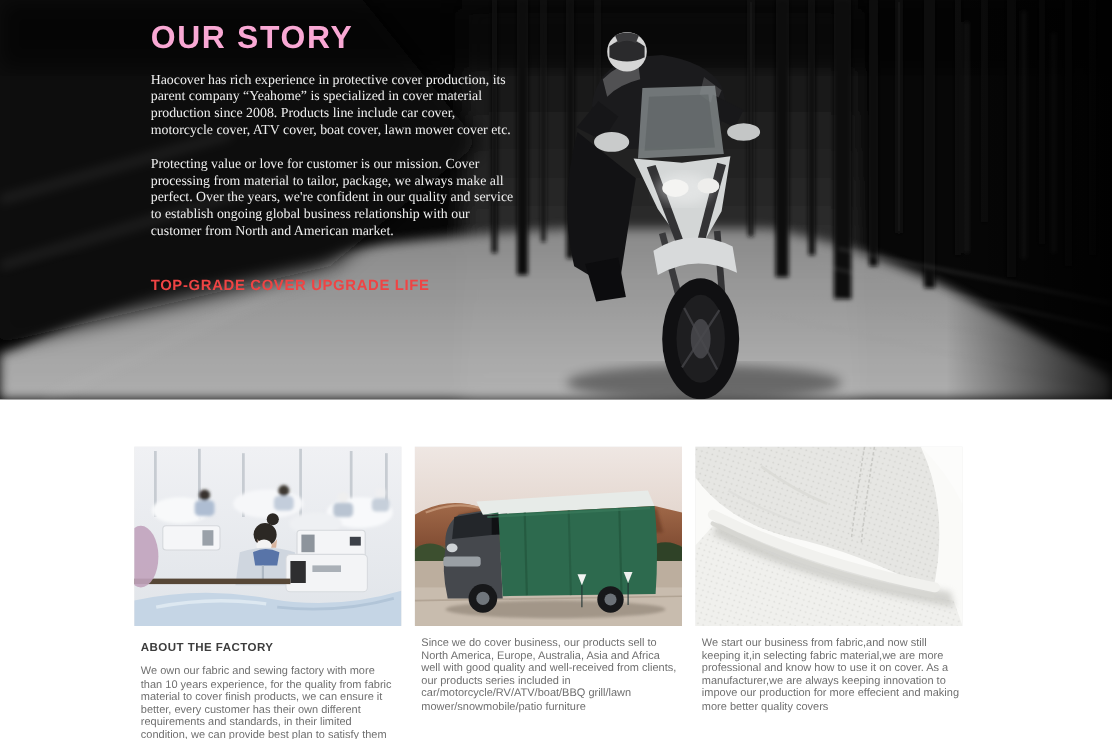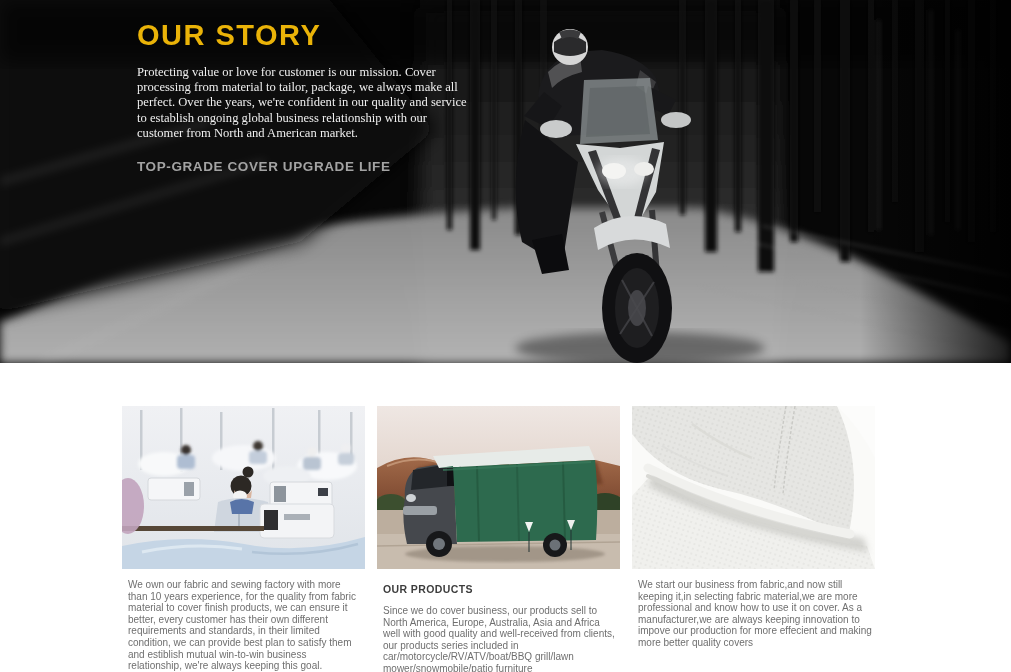--- a/index.html
+++ b/index.html
@@ -22,35 +22,35 @@
     position: absolute; left: 137px; top: 20px; width: 332px;
     color: #f3f3f3;
   }
   .hero-title {
     margin: 0 0 13px 0;
     font-family: "Liberation Sans", sans-serif;
     font-weight: 800;
     font-size: 29px;
     line-height: 1.1;
     letter-spacing: 1.5px;
-    color: #eab308;
+    color: #f9a8d4;
   }
   .hero-para {
     margin: 0 0 16px 0;
     font-family: "Liberation Serif", serif;
     font-size: 12.6px;
     line-height: 15.2px;
     color: #efefef;
   }
   .hero-tagline {
-    margin-top: 18px;
+    margin-top: 34px;
     font-weight: 700;
     font-size: 13.5px;
     letter-spacing: 0.6px;
-    color: #a3a3a3;
+    color: #ef4444;
   }
 
   
   .features {
     display: flex;
     gap: 12px;
     padding: 43px 0 0 122px;
     width: 1011px;
     height: 309px;
     background: #ffffff;
@@ -192,20 +192,21 @@
       <ellipse cx="637" cy="308" rx="35" ry="55" fill="#101012"></ellipse>
       <ellipse cx="637" cy="308" rx="22" ry="40" fill="#1e1e20"></ellipse>
       <ellipse cx="637" cy="308" rx="9" ry="18" fill="#434347"></ellipse>
       <line x1="622" y1="280" x2="652" y2="336" stroke="#4a4a4e" stroke-width="2" opacity="0.7"></line>
       <line x1="654" y1="282" x2="620" y2="334" stroke="#4a4a4e" stroke-width="2" opacity="0.7"></line>
     </g>
   </svg>
 
   <div class="hero-content">
     <h1 class="hero-title">OUR STORY</h1>
+    <p class="hero-para">Haocover has rich experience in protective cover production, its parent company “Yeahome” is specialized in cover material production since 2008. Products line include car cover, motorcycle cover, ATV cover, boat cover, lawn mower cover etc.</p>
     <p class="hero-para">Protecting value or love for customer is our mission. Cover processing from material to tailor, package, we always make all perfect. Over the years, we're confident in our quality and service to establish ongoing global business relationship with our customer from North and American market.</p>
     <div class="hero-tagline">TOP-GRADE COVER UPGRADE LIFE</div>
   </div>
 </section>
 
 <section class="features">
 
   <article class="feature">
     <div class="feature-image">
       <svg viewBox="0 0 243 163" preserveAspectRatio="none" aria-hidden="true">
@@ -269,20 +270,21 @@
         <rect x="142" y="104" width="14" height="20" fill="#2e2e30"></rect>
         <rect x="162" y="108" width="26" height="6" fill="#aab0b7"></rect>
         <rect x="0" y="120" width="142" height="5" fill="#564737"></rect>
         <ellipse cx="6" cy="100" rx="16" ry="28" fill="#c1a3bd" opacity="0.9"></ellipse>
 
         <path d="M0,163 L0,140 Q60,127 122,138 Q182,149 243,131 L243,163 Z" fill="#c5d5e5"></path>
         <path d="M20,146 Q70,136 120,143" stroke="#dde8f1" stroke-width="3" fill="none"></path>
         <path d="M130,146 Q185,152 236,138" stroke="#b2c5d8" stroke-width="2.5" fill="none"></path>
       </svg>
     </div>
+    <h3 class="feature-heading">ABOUT THE FACTORY</h3>
     <p class="feature-body">We own our fabric and sewing factory with more than 10 years experience, for the quality from fabric material to cover finish products, we can ensure it better, every customer has their own different requirements and standards, in their limited condition, we can provide best plan to satisfy them and estiblish mutual win-to-win business relationship, we're always keeping this goal.</p>
   </article>
 
   <article class="feature">
     <div class="feature-image">
       <svg viewBox="0 0 243 163" preserveAspectRatio="none" aria-hidden="true">
         <defs>
           <linearGradient id="skyG" x1="0" y1="0" x2="0" y2="1">
             <stop offset="0" stop-color="#efe7e3"></stop>
               <stop offset="1" stop-color="#ddcdc3"></stop>
@@ -338,21 +340,20 @@
           <line x1="152" y1="126" x2="152" y2="146" stroke="#233" stroke-width="1"></line>
           <line x1="194" y1="124" x2="194" y2="144" stroke="#233" stroke-width="1"></line>
 
           <circle cx="62" cy="138" r="13" fill="#17181a"></circle>
             <circle cx="62" cy="138" r="6" fill="#70767c"></circle>
           <circle cx="178" cy="139" r="12" fill="#17181a"></circle>
             <circle cx="178" cy="139" r="5.5" fill="#6b7177"></circle>
         </g>
       </svg>
     </div>
-    <h3 class="feature-heading">OUR PRODUCTS</h3>
     <p class="feature-body">Since we do cover business, our products sell to North America, Europe, Australia, Asia and Africa well with good quality and well-received from clients, our products series included in car/motorcycle/RV/ATV/boat/BBQ grill/lawn mower/snowmobile/patio furniture</p>
   </article>
 
   <article class="feature">
     <div class="feature-image">
       <svg viewBox="0 0 243 163" preserveAspectRatio="none" aria-hidden="true">
         <defs>
           <pattern id="dots" width="5" height="5" patternUnits="userSpaceOnUse" patternTransform="rotate(18)">
             <circle cx="2" cy="2" r="0.8" fill="#c4c4c0"></circle>
           </pattern>

